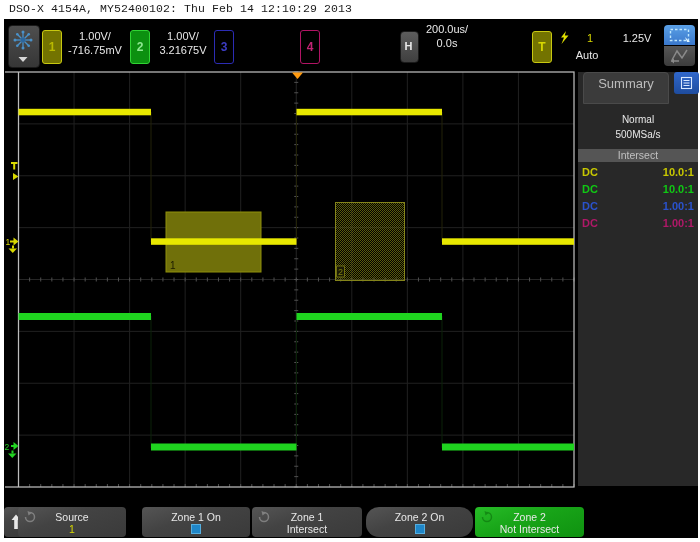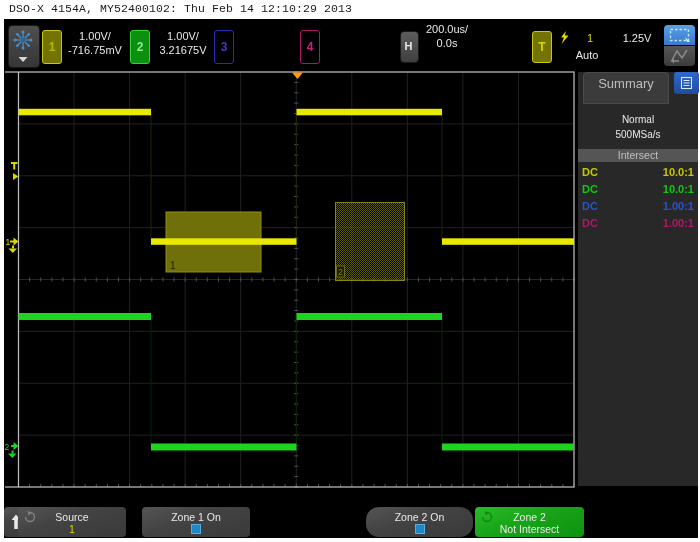--- a/index.html
+++ b/index.html
@@ -352,20 +352,28 @@
           <path d="M6,1.5 A4.5,4.5 0 1 1 1.5,6" fill="none" stroke="#aaa" stroke-width="1.5"></path>
           <path d="M3.5,0 L8,1.8 L4.5,4.5 Z" fill="#aaa"></path>
         </svg>
     <span class="sk1">Source</span>
         <span class="sk2" style="color:#d8d800;">1</span>
   </div>
   <div class="softkey" style="left:138px;width:108px;">
     <span class="sk1">Zone 1 On</span>
     <span style="display:inline-block;width:8px;height:8px;background:#1f86c8;border:1px solid #56aede;margin-top:1px;"></span>
   </div>
+  <div class="softkey" style="left:248px;width:110px;">
+    <svg class="rotarrow" viewBox="0 0 12 12">
+          <path d="M6,1.5 A4.5,4.5 0 1 1 1.5,6" fill="none" stroke="#aaa" stroke-width="1.5"></path>
+          <path d="M3.5,0 L8,1.8 L4.5,4.5 Z" fill="#aaa"></path>
+        </svg>
+    <span class="sk1">Zone 1</span>
+        <span class="sk2">Intersect</span>
+  </div>
   <div class="softkey" style="left:362px;width:107px;border-radius:13px;">
     <span class="sk1">Zone 2 On</span>
     <span style="display:inline-block;width:8px;height:8px;background:#1f86c8;border:1px solid #56aede;margin-top:1px;"></span>
   </div>
   <div class="softkey" style="left:471px;width:109px;background:linear-gradient(160deg,#27bc27 0%,#18a418 45%,#0f9210 100%);">
     <svg class="rotarrow" viewBox="0 0 12 12">
           <path d="M6,1.5 A4.5,4.5 0 1 1 1.5,6" fill="none" stroke="#0a6a0a" stroke-width="1.5"></path>
           <path d="M3.5,0 L8,1.8 L4.5,4.5 Z" fill="#0a6a0a"></path>
         </svg>
     <span class="sk1">Zone 2</span>

